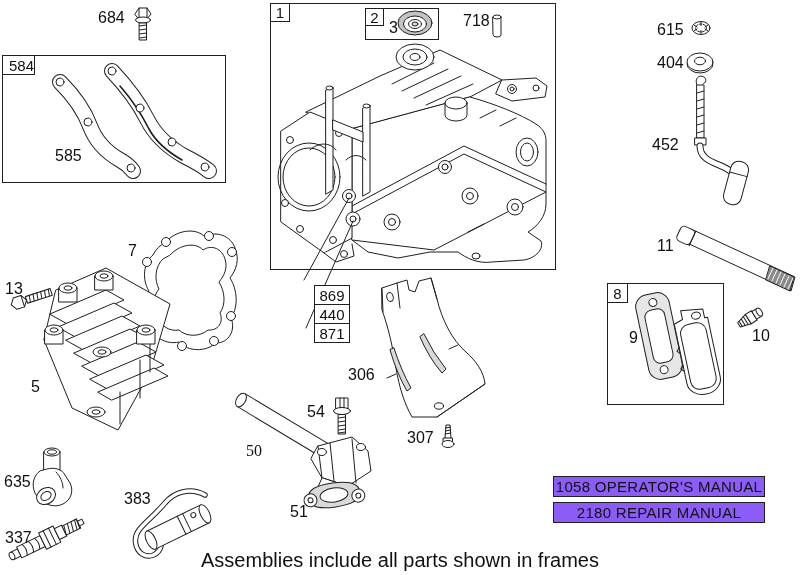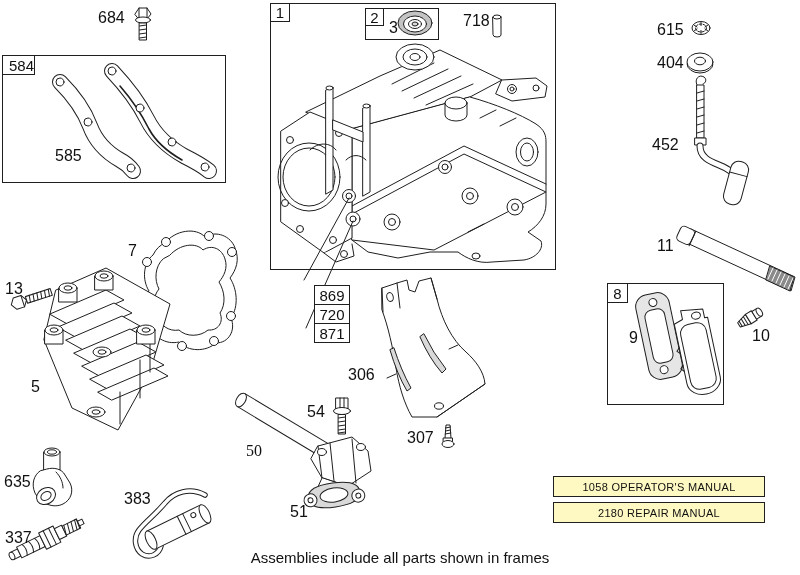--- a/index.html
+++ b/index.html
@@ -11,23 +11,23 @@
   .art .w{fill:#ffffff;}
   .art .g{fill:#d9d9d9;}
   .art .dk{fill:#8a8a8a;}
   .lbl{position:absolute;font-size:16px;line-height:1;white-space:nowrap;}
   .framebox{position:absolute;border:1px solid #1f1f1f;}
   .frametag{position:absolute;border:1px solid #1f1f1f;background:#fff;
             display:flex;align-items:center;justify-content:center;font-size:15px;}
   .stack{position:absolute;}
   .cell{width:34px;height:18px;border:1px solid #1f1f1f;background:#fff;margin-top:-1px;
         display:flex;align-items:center;justify-content:center;font-size:15px;}
-  .manual{position:absolute;border:1px solid #1f1f1f;background:#fef9c3;width:210px;height:19px;
-          display:flex;align-items:center;justify-content:center;font-size:11px;letter-spacing:.3px;}
-  .footer{position:absolute;left:0;right:0;top:549px;text-align:center;font-size:15px;}
+  .manual{position:absolute;border:1px solid #1f1f1f;background:#8b5cf6;width:210px;height:19px;
+          display:flex;align-items:center;justify-content:center;font-size:15px;letter-spacing:.3px;}
+  .footer{position:absolute;left:0;right:0;top:549px;text-align:center;font-size:20px;}
 </style>
 </head>
 <body>
 
 <div class="canvas">
 
 <svg class="art" width="800" height="575" viewBox="0 0 800 575">
 
   <g transform="translate(143,14)">
     <polygon class="w" points="-8,0 -4,-6 4,-6 8,0 4,5 -4,5"></polygon>
@@ -322,21 +322,21 @@
     <span>2</span>
   </div>
 
   <div class="framebox" style="left:607px;top:283px;width:115px;height:120px;"></div>
   <div class="frametag" style="left:607px;top:283px;width:19px;height:18px;">
     <span>8</span>
   </div>
 
   <div class="stack" style="left:269px;top:286px;margin-left:45px;">
     <div class="cell">869</div>
-    <div class="cell">720</div>
+    <div class="cell">440</div>
     <div class="cell">871</div>
   </div>
 
   <div class="lbl" style="left:98px;top:10px;">684</div>
   <div class="lbl" style="left:55px;top:148px;">585</div>
   <div class="lbl" style="left:128px;top:243px;">7</div>
   <div class="lbl" style="left:5px;top:281px;">13</div>
   <div class="lbl" style="left:31px;top:379px;">5</div>
   <div class="lbl" style="left:4px;top:474px;">635</div>
   <div class="lbl" style="left:5px;top:530px;">337</div>

